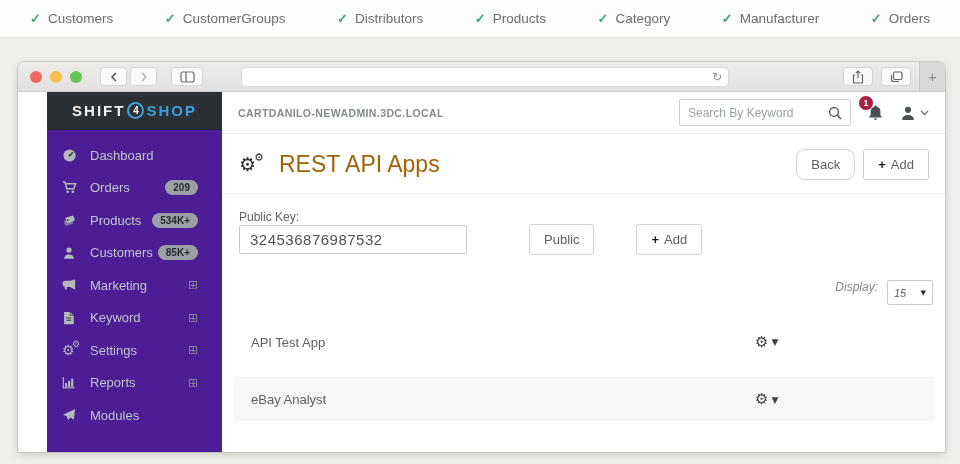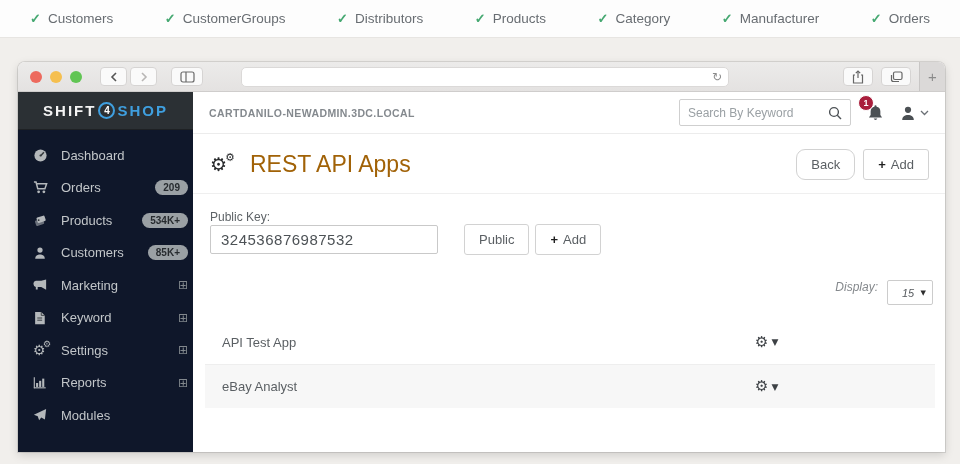--- a/index.html
+++ b/index.html
@@ -33,30 +33,30 @@
     border-radius:5px; display:flex; align-items:center; justify-content:flex-end; padding:0 6px; }
   .reload { color:#8c8c8c; font-size:12px; line-height:1; }
   .chrome-right { position:absolute; right:34px; top:5px; display:flex; }
   .newtab { position:absolute; right:0; top:0; bottom:0; width:26px; background:#dbd9d8;
     border-left:1px solid #c8c6c5; display:flex; align-items:center; justify-content:center;
     color:#8b8b8b; font-size:15px; }
 
   .app { flex:1; display:flex; min-height:0; }
 
   
-  .sidebar { width:175px; background:#0f172a; flex:none; display:flex; flex-direction:column; }
+  .sidebar { width:175px; background:#4c1d95; flex:none; display:flex; flex-direction:column;margin-left:29px; }
   .logo { height:38px; background:#2b3034; border-bottom:1px solid rgba(0,0,0,.3);
     display:flex; align-items:center; justify-content:center; flex:none; }
   .logo .w1 { color:#f4f4f4; font-weight:bold; font-size:15px; letter-spacing:2px; }
   .logo .num { width:17px; height:17px; border:2px solid #3f9fdf; border-radius:50%;
     color:#fff; font-size:10px; font-weight:bold; display:flex; align-items:center;
     justify-content:center; margin:0 2px; }
   .logo .w2 { color:#3f9fdf; font-weight:bold; font-size:15px; letter-spacing:2px; }
   .menu { padding-top:9px; }
-  .menu-item { height:32.5px; display:flex; align-items:center; padding:0 5px 0 15px;
+  .menu-item { height:32.5px; display:flex; align-items:center; padding:0 24px 0 15px;
     color:#c2c6c9; font-size:13px; cursor:default; }
   .menu-item .mi { width:18px; margin-right:10px; color:#b4b8bb; display:flex; align-items:center; }
   .menu-item .lbl { flex:1; }
   .badge { background:#9aa0a4; color:#272b2f; border-radius:9px; font-size:10px;
     font-weight:bold; padding:2px 8px; }
   .expand { color:#82888d; font-size:12px; line-height:1; }
 
   
   .main { flex:1; background:#fff; display:flex; flex-direction:column; min-width:0; }
   .util-bar { height:42px; border-bottom:1px solid #ececec; display:flex; align-items:center;
@@ -82,43 +82,43 @@
   .page-title { font-size:23px; color:#a16207; margin-left:10px; font-weight:400; flex:1; }
   .btn { background:#fff; border:1px solid #d2d2d2; border-radius:3px; color:#5a5f63;
     font-size:13px; padding:7px 14px; display:inline-flex; align-items:center; cursor:pointer;
     font-family:"Liberation Sans",sans-serif; }
   .btn .plus { font-weight:bold; color:#1f1f1f; margin-right:5px; font-size:13px; }
   .hdr-back { margin-right:8px;border-radius:9px; }
 
   .body-area { flex:1; min-height:0; }
   .pk-block { padding:16px 16px 0 17px; }
   .pk-label { font-size:12px; color:#5e6367; margin-bottom:0; }
-  .pk-row { display:flex; align-items:center; }
+  .pk-row { display:flex; align-items:center;gap:36px; }
   .pk-input { width:228px; height:29px; border:1px solid #c9c9c9; border-radius:2px;
     padding:0 10px; font-size:15px; color:#4d5256; letter-spacing:.5px;
     font-family:"Liberation Sans",sans-serif; outline:none; }
   .pk-cancel { margin-left:26px; margin-right:6px; }
 
   .display-row { display:flex; justify-content:flex-end; 
     margin-top:25px; padding-right:12px;font-style:italic; }
   .display-label { font-size:12px; color:#85898d; margin-right:9px; }
   .select-box { width:46px; height:25px; border:1px solid #ccc; border-radius:2px; background:#fff;
     display:flex; align-items:center; justify-content:space-between; padding:0 6px; cursor:pointer; }
-  .select-box .val { font-size:11px; color:#55595d;margin-left:8px; }
+  .select-box .val { font-size:11px; color:#55595d; }
   .select-box .arr { font-size:7px; color:#2d2d2d; }
 
   .table { margin:15px 10px 0 12px; }
   .t-head { display:flex; align-items:center; background:#e9e9e9; height:30px;
     padding-left:17px; font-size:13px; font-weight:bold; color:#33373b; }
   .t-col1 { flex:1; display:flex; align-items:center; }
   .t-col2 { width:180px; flex:none; }
   .sort-arr { font-size:8px; color:#4a4e52; margin-left:4px; }
   .t-row { display:flex; align-items:center; height:44px; padding-left:17px;
     font-size:13px; color:#5a5f63; }
-  .t-row.alt { background:#f7f7f7; border-top:1px solid #eeeeee; }
+  .t-row.alt { background:#f7f7f7; border-top:1px solid #eeeeee;margin-top:13px; }
   .action-cell { display:flex; align-items:center; color:#3d4145; cursor:pointer; }
   .action-cell .g { font-size:15px; line-height:1; }
   .action-cell .c { font-size:9px; margin-left:3px; }
 
   svg { display:block; }
 </style>
 </head>
 <body>
 
 <div class="setup-bar">

